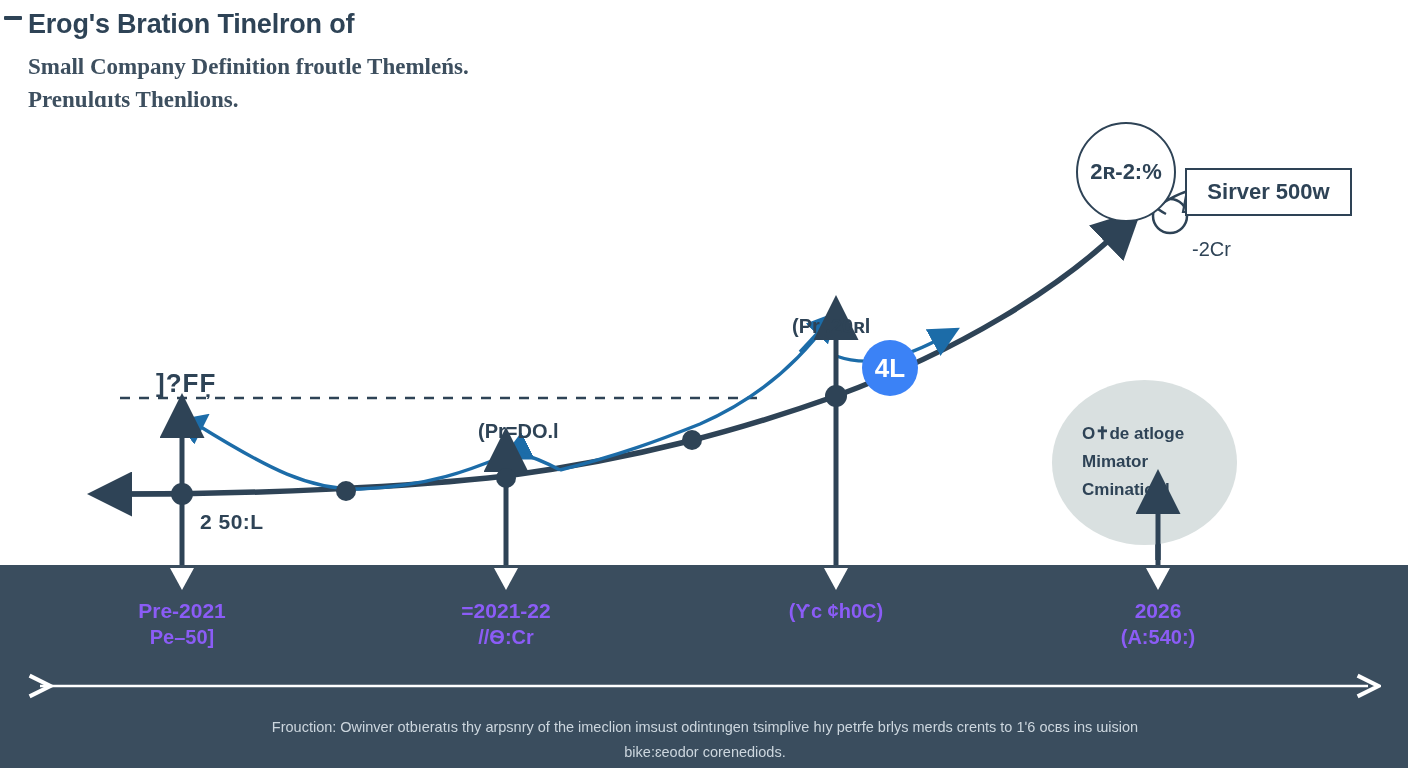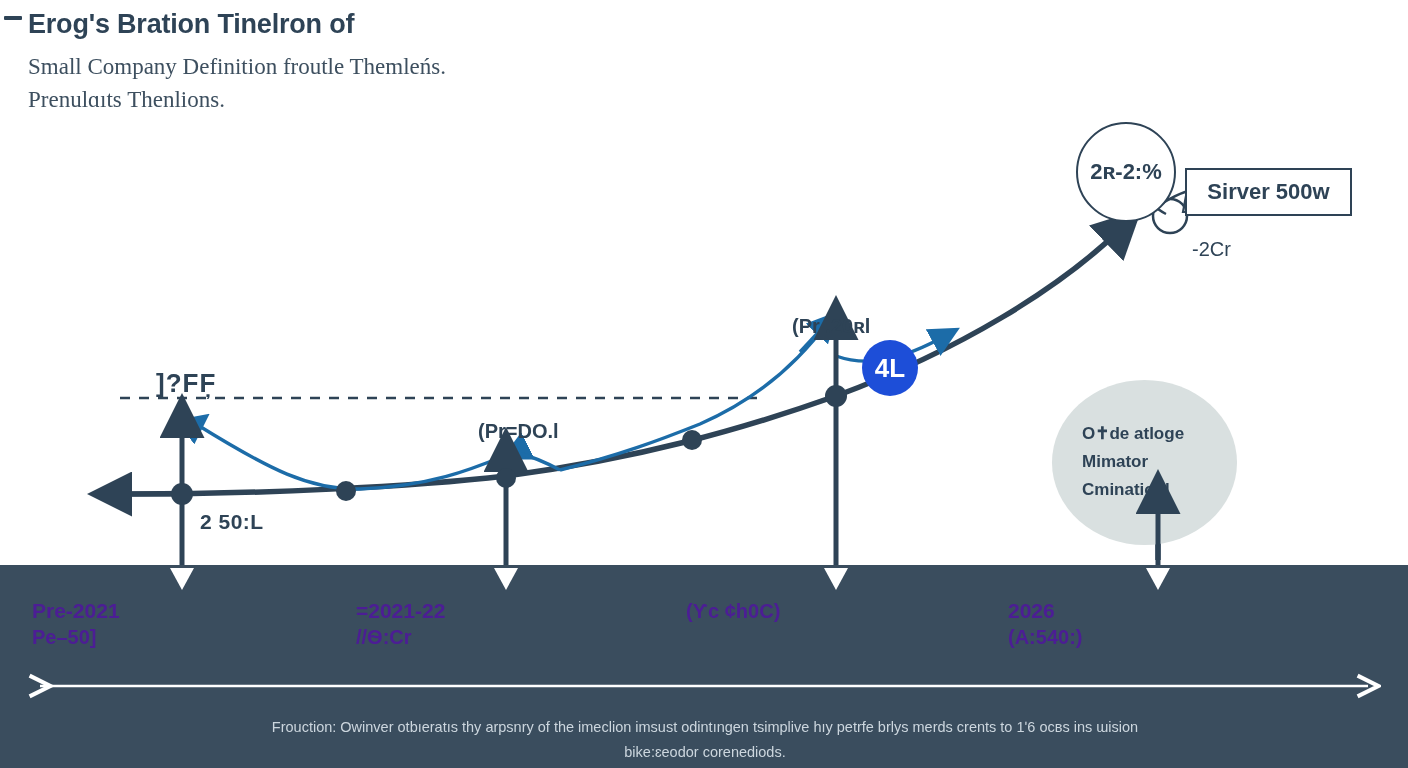--- a/index.html
+++ b/index.html
@@ -21,32 +21,33 @@
   .hdr-title{
     position:absolute;left:28px;top:10px;width:1100px;
     font-size:27px;font-weight:bold;color:#2e4356;
     letter-spacing:-0.2px;line-height:1.1;
     font-family:"Liberation Sans", sans-serif;
   }
   .hdr-sub{
     position:absolute;left:28px;top:50px;width:1100px;
     font-size:23px;color:#3d4f5f;line-height:1.45;
     font-family:"Liberation Serif", serif;
+    font-weight:bold;
   }
   .hdr-sub div{white-space:nowrap;}
 
   
   .band{
     position:absolute;left:0;top:565px;width:1408px;height:203px;
     background:#3a4d5e;
   }
 
   
   .tl-label{
-    position:absolute;color:#4c1d95;
+    position:absolute;text-align:center;color:#8b5cf6;
     font-family:"Liberation Sans", sans-serif;
   }
   .tl-label .t1{font-size:21px;font-weight:bold;line-height:1.25;white-space:nowrap;}
   .tl-label .t2{font-size:20px;font-weight:bold;line-height:1.35;white-space:nowrap;}
 
   
   .footer-cap{
     position:absolute;left:120px;top:715px;width:1170px;
     color:#ccd6de;font-size:14.5px;line-height:1.75;text-align:center;
     font-family:"Liberation Sans", sans-serif;
@@ -69,21 +70,21 @@
   }
   .callout-box{
     position:absolute;left:1185px;top:168px;width:163px;height:44px;
     border:2.5px solid #2e4356;background:#fff;
     display:flex;align-items:center;justify-content:center;
     font-size:22px;font-weight:bold;color:#2e4356;
     font-family:"Liberation Sans", sans-serif;
   }
   .red-badge{
     position:absolute;left:862px;top:340px;width:56px;height:56px;
-    border-radius:50%;background:#1d4ed8;
+    border-radius:50%;background:#3b82f6;
     display:flex;align-items:center;justify-content:center;
     color:#fff;font-size:26px;font-weight:bold;
     font-family:"Liberation Sans", sans-serif;
   }
   .grey-circle{
     position:absolute;left:1052px;top:380px;width:185px;height:165px;
     border-radius:50%;background:#d9e0e0;
   }
   .grey-circle-text{
     position:absolute;left:1082px;top:420px;width:160px;

